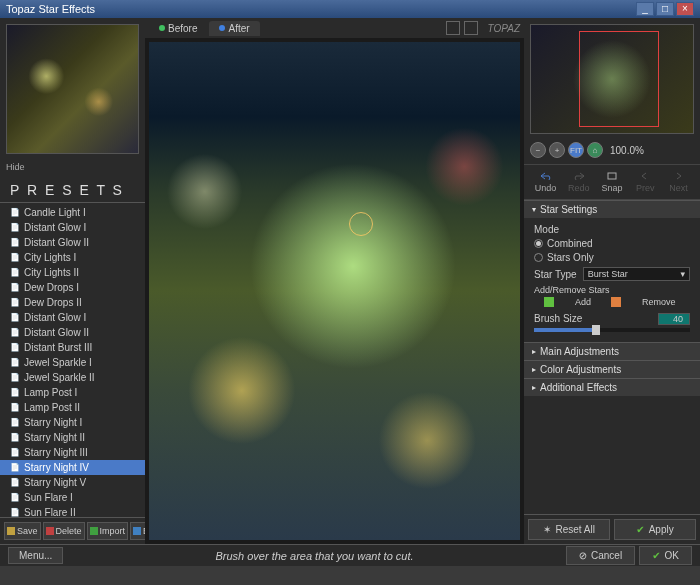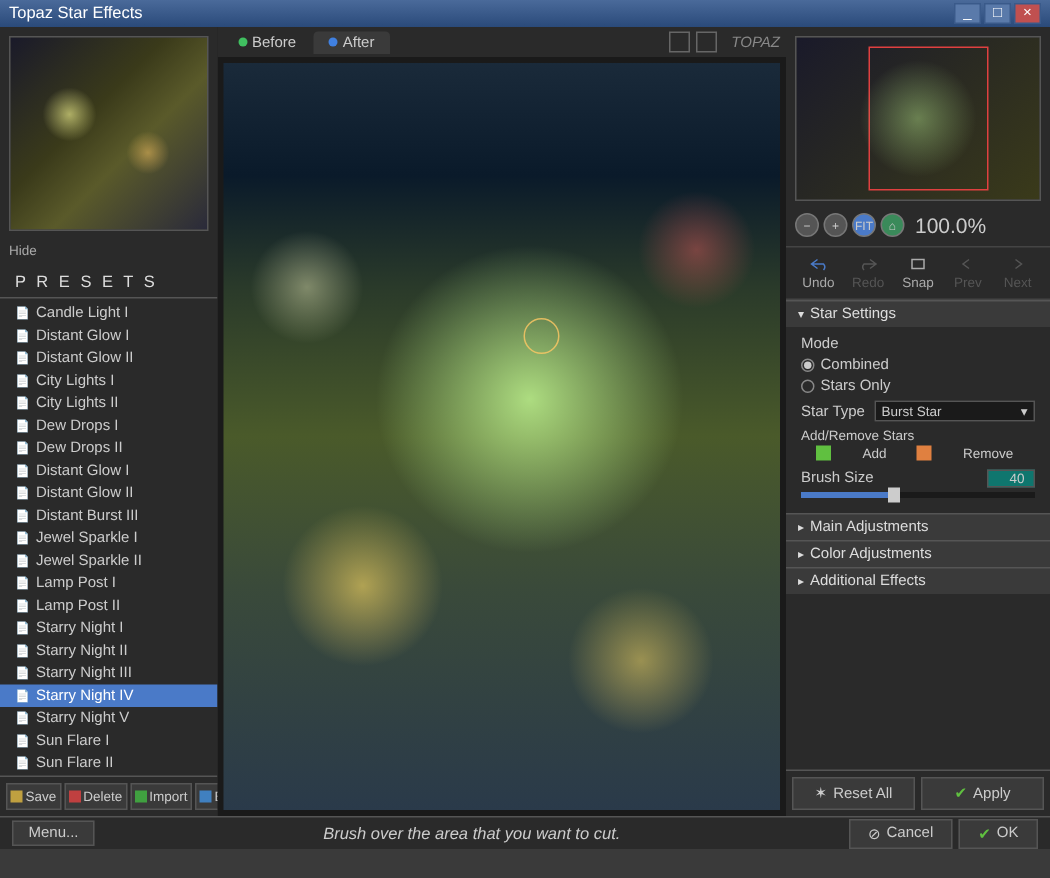--- a/index.html
+++ b/index.html
@@ -6,21 +6,21 @@
 body { width: 700px; height: 585px; background: #3a3a3a; color: #ccc; font-size: 10px; overflow: hidden; position: relative; }
 .titlebar { height: 18px; background: linear-gradient(#4a6a9a,#2a4a7a); color: #fff; font-size: 11px; padding: 2px 6px; display: flex; align-items: center; justify-content: space-between; }
 .titlebar .winbtns { display: flex; gap: 2px; }
 .winbtn { width: 18px; height: 14px; background: #5a7aaa; border: 1px solid #3a5a8a; text-align: center; line-height: 12px; font-size: 10px; cursor: pointer; }
 .winbtn.close { background: #c05050; }
 .main { display: flex; height: 526px; }
 .left { width: 145px; background: #2a2a2a; display: flex; flex-direction: column; }
 .thumb { height: 130px; margin: 6px; background: linear-gradient(135deg,#1a1a2a 0%,#3a3a1a 40%,#5a5a2a 60%,#2a2a3a 100%); border: 1px solid #555; position: relative; }
 .thumb::after { content:""; position:absolute; inset:0; background: radial-gradient(circle at 30% 40%, rgba(255,255,150,0.6) 0%, transparent 15%), radial-gradient(circle at 70% 60%, rgba(255,200,100,0.5) 0%, transparent 12%); }
 .hidebtn { float: right; margin: 2px 6px; font-size: 9px; color: #aaa; cursor: pointer; }
-.presets-hdr { padding: 4px 10px; font-size: 11px; letter-spacing: 2px; color: #ddd; border-bottom: 1px solid #555; margin-top: 4px; }
+.presets-hdr { padding: 4px 10px; font-size: 14px; letter-spacing: 2px; color: #ddd; border-bottom: 1px solid #555; margin-top: 4px; }
 .presets { flex: 1; overflow-y: auto; padding: 2px 0; }
 .preset { padding: 2px 10px; font-size: 10px; color: #ccc; cursor: pointer; display: flex; align-items: center; gap: 4px; }
 .preset::before { content:"📄"; font-size: 8px; filter: grayscale(0.5); }
 .preset.sel { background: #4a7ac8; color: #fff; }
 .left-btns { display: flex; padding: 4px; gap: 2px; border-top: 1px solid #555; }
 .lbtn { flex: 1; background: #3a3a3a; border: 1px solid #555; color: #ccc; font-size: 9px; padding: 3px 2px; cursor: pointer; display: flex; align-items: center; justify-content: center; gap: 2px; }
 .lbtn .ic { width: 8px; height: 8px; display: inline-block; }
 .ic.save { background: #c0a040; } .ic.del { background: #c04040; } .ic.imp { background: #40a040; } .ic.exp { background: #4080c0; }
 .center { flex: 1; background: #1a1a1a; display: flex; flex-direction: column; }
 .tabs { height: 20px; display: flex; align-items: center; padding: 2px 4px; gap: 2px; background: #2a2a2a; }
@@ -41,21 +41,21 @@
 }
 .watermark { position: absolute; bottom: 8px; right: 12px; font-family: cursive; font-size: 20px; color: rgba(255,255,255,0.7); font-style: italic; }
 .cursor-ring { position: absolute; top: 170px; left: 200px; width: 24px; height: 24px; border: 1px solid rgba(255,200,100,0.8); border-radius: 50%; }
 .right { width: 176px; background: #2a2a2a; display: flex; flex-direction: column; }
 .navthumb { height: 110px; margin: 6px; background: linear-gradient(135deg,#1a1a2a,#3a3a1a); border: 1px solid #555; position: relative; }
 .navthumb::after { content:""; position:absolute; inset:0; background: radial-gradient(circle at 50% 50%, rgba(200,255,150,0.4) 0%, transparent 40%); }
 .navrect { position: absolute; top: 6px; left: 48px; width: 80px; height: 96px; border: 1px solid #e04040; }
 .zoomrow { display: flex; align-items: center; gap: 3px; padding: 2px 6px; }
 .zicon { width: 16px; height: 16px; border-radius: 50%; background: #555; border: 1px solid #777; cursor: pointer; display: flex; align-items: center; justify-content: center; font-size: 8px; }
 .zicon.fit { background: #4a7ac8; } .zicon.h { background: #3a8a5a; }
-.zoom { font-size: 14px; margin-left: 4px; }
+.zoom { font-size: 10px; margin-left: 4px; }
 .histrow { display: flex; gap: 2px; padding: 4px 6px; border-top: 1px solid #444; border-bottom: 1px solid #444; margin-top: 4px; }
 .hbtn { flex: 1; text-align: center; font-size: 9px; color: #aaa; cursor: pointer; padding: 2px; }
 .hbtn.dis { color: #555; }
 .hbtn svg { display: block; margin: 0 auto 2px; }
 .panels { flex: 1; overflow-y: auto; }
 .panel-hdr { background: #3a3a3a; padding: 3px 8px; font-size: 10px; color: #ddd; cursor: pointer; border-top: 1px solid #555; display: flex; align-items: center; gap: 4px; }
 .panel-hdr::before { content: "▸"; font-size: 8px; }
 .panel-hdr.open::before { content: "▾"; }
 .panel-body { padding: 6px 10px; font-size: 10px; }
 .moderow { margin: 3px 0; display: flex; align-items: center; gap: 4px; }

